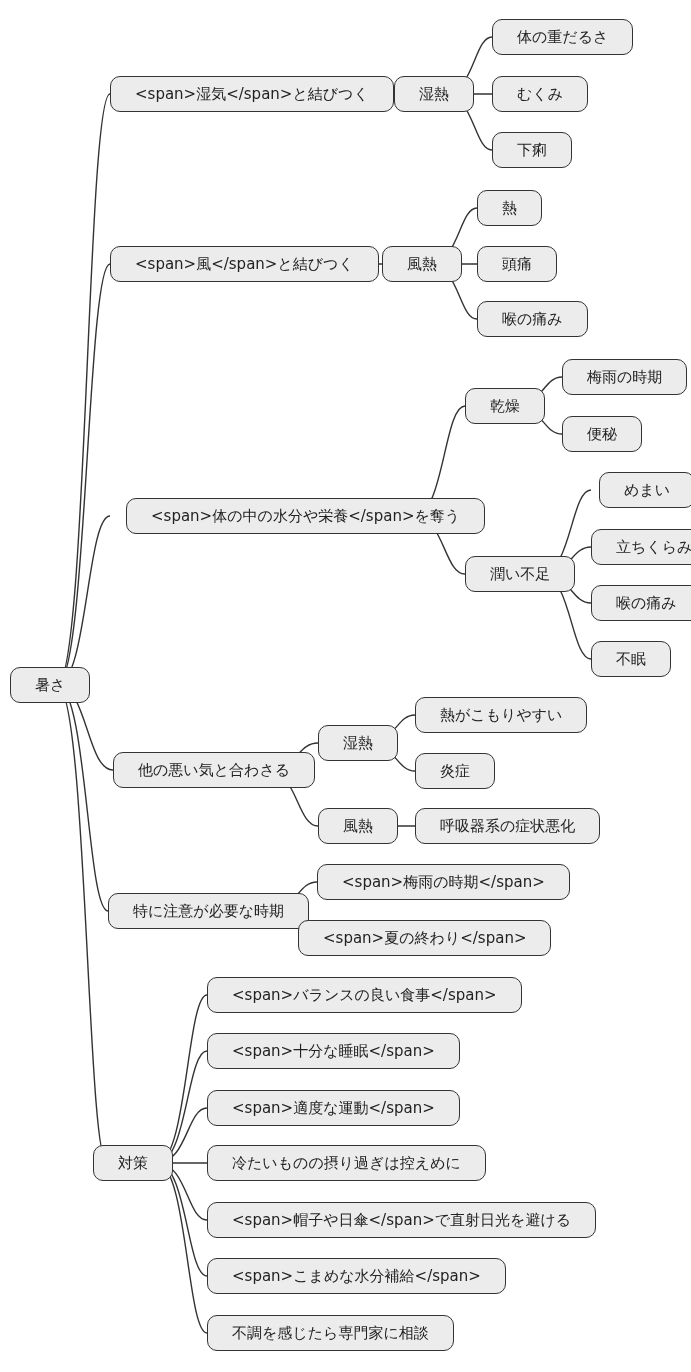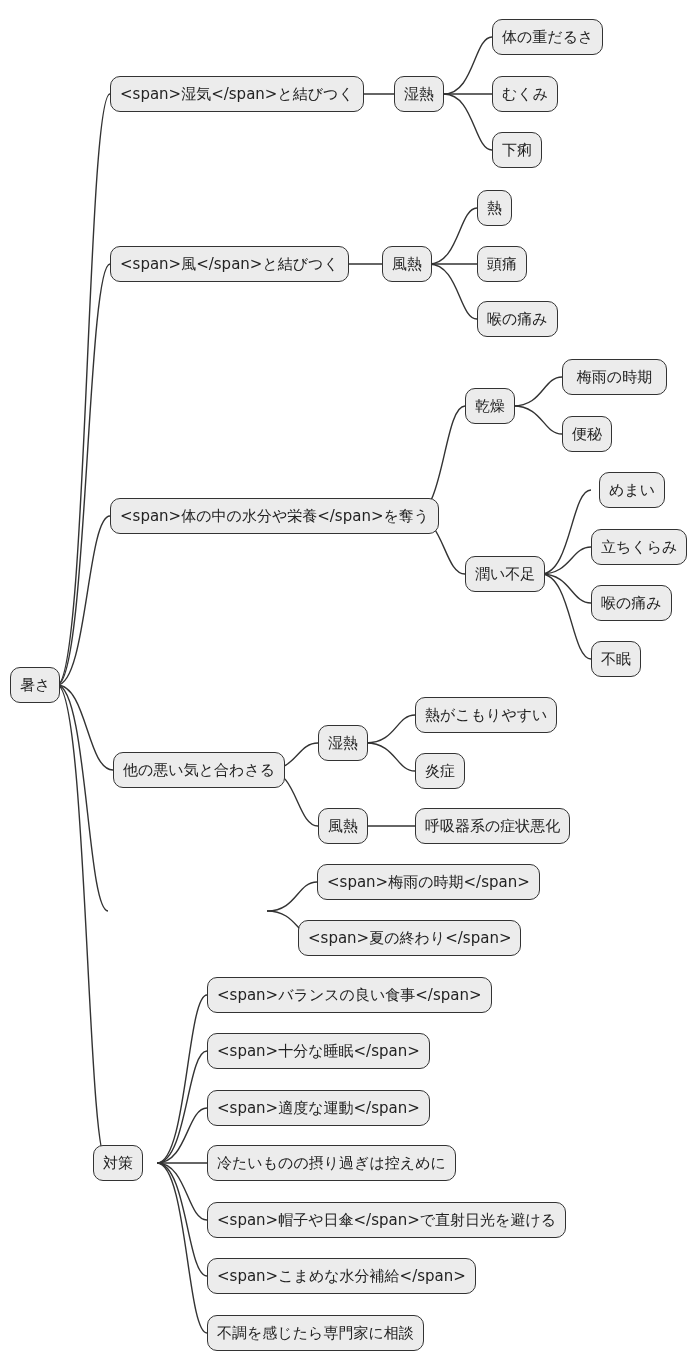--- a/index.html
+++ b/index.html
@@ -10,21 +10,21 @@
     font-family:"DejaVu Sans","Liberation Sans",sans-serif;
     overflow:hidden;
   }
   #edges{position:absolute;left:0;top:0;z-index:1;}
   #edges path{fill:none;stroke:var(--edge,#333333);stroke-width:1.4px;}
   .node{
     position:absolute;z-index:2;
     box-sizing:border-box;
     height:36px;
     display:inline-flex;align-items:center;justify-content:center;
-    padding:0 9px;
+    padding:0 24px;
     background:var(--fill,#ececec);
     border:1.4px solid var(--stroke,#333333);
     border-radius:10px;
     font-size:15px;line-height:1;
     color:var(--text,#222222);
     white-space:nowrap;
   }
 </style>
 </head>
 <body>
@@ -84,37 +84,38 @@
   <div class="node" style="left:492px;top:19px;min-width:105px">体の重だるさ</div>
   <div class="node" style="left:492px;top:76px;min-width:61px">むくみ</div>
   <div class="node" style="left:492px;top:132px;min-width:49px">下痢</div>
 
   <div class="node" style="left:110px;top:246px;min-width:218px">&lt;span&gt;風&lt;/span&gt;と結びつく</div>
   <div class="node" style="left:382px;top:246px;min-width:47px">風熱</div>
   <div class="node" style="left:477px;top:190px;min-width:35px">熱</div>
   <div class="node" style="left:477px;top:246px;min-width:50px">頭痛</div>
   <div class="node" style="left:477px;top:301px;min-width:80px">喉の痛み</div>
 
-  <div class="node" style="left:110px;top:498px;min-width:304px">&lt;span&gt;体の中の水分や栄養&lt;/span&gt;を奪う</div>
+  <div class="node" style="left:126px;top:498px;min-width:304px">&lt;span&gt;体の中の水分や栄養&lt;/span&gt;を奪う</div>
   <div class="node" style="left:465px;top:388px;min-width:48px">乾燥</div>
   <div class="node" style="left:562px;top:359px;min-width:105px">梅雨の時期</div>
   <div class="node" style="left:562px;top:416px;min-width:50px">便秘</div>
   <div class="node" style="left:465px;top:556px;min-width:76px">潤い不足</div>
   <div class="node" style="left:599px;top:472px;min-width:62px">めまい</div>
   <div class="node" style="left:591px;top:529px;min-width:93px">立ちくらみ</div>
   <div class="node" style="left:591px;top:585px;min-width:78px">喉の痛み</div>
   <div class="node" style="left:591px;top:641px;min-width:48px">不眠</div>
 
   <div class="node" style="left:113px;top:752px;min-width:154px">他の悪い気と合わさる</div>
   <div class="node" style="left:318px;top:725px;min-width:48px">湿熱</div>
   <div class="node" style="left:415px;top:697px;min-width:128px">熱がこもりやすい</div>
   <div class="node" style="left:415px;top:753px;min-width:49px">炎症</div>
   <div class="node" style="left:318px;top:808px;min-width:48px">風熱</div>
   <div class="node" style="left:415px;top:808px;min-width:143px">呼吸器系の症状悪化</div>
 
+  <div class="node" style="left:108px;top:893px;min-width:159px">特に注意が必要な時期</div>
   <div class="node" style="left:317px;top:864px;min-width:203px">&lt;span&gt;梅雨の時期&lt;/span&gt;</div>
   <div class="node" style="left:298px;top:920px;min-width:200px">&lt;span&gt;夏の終わり&lt;/span&gt;</div>
 
   <div class="node" style="left:93px;top:1145px;min-width:50px">対策</div>
   <div class="node" style="left:207px;top:977px;min-width:262px">&lt;span&gt;バランスの良い食事&lt;/span&gt;</div>
   <div class="node" style="left:207px;top:1033px;min-width:202px">&lt;span&gt;十分な睡眠&lt;/span&gt;</div>
   <div class="node" style="left:207px;top:1090px;min-width:202px">&lt;span&gt;適度な運動&lt;/span&gt;</div>
   <div class="node" style="left:207px;top:1145px;min-width:247px">冷たいものの摂り過ぎは控えめに</div>
   <div class="node" style="left:207px;top:1202px;min-width:330px">&lt;span&gt;帽子や日傘&lt;/span&gt;で直射日光を避ける</div>
   <div class="node" style="left:207px;top:1258px;min-width:248px">&lt;span&gt;こまめな水分補給&lt;/span&gt;</div>

